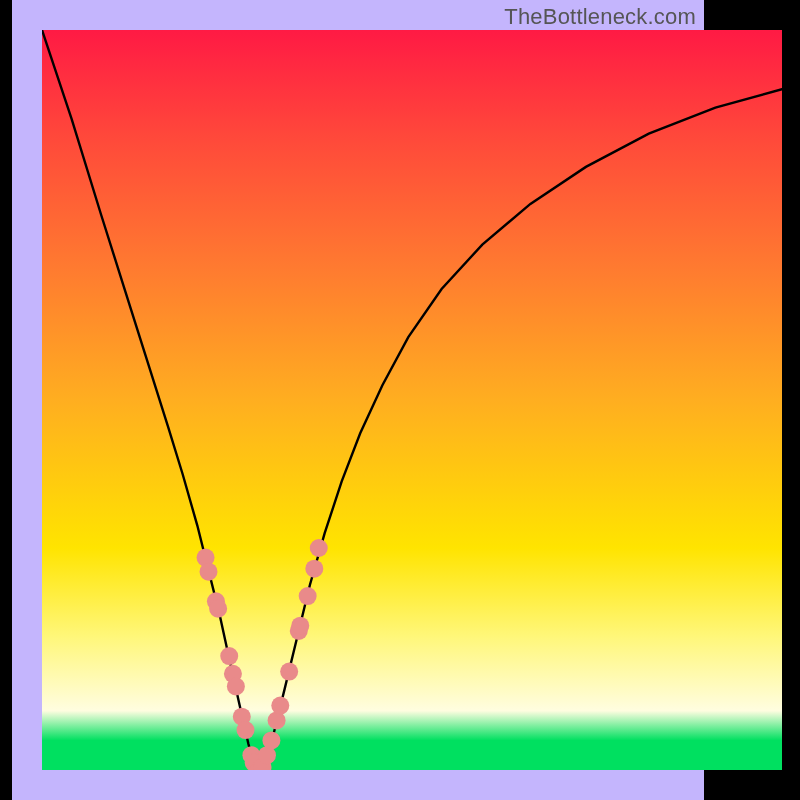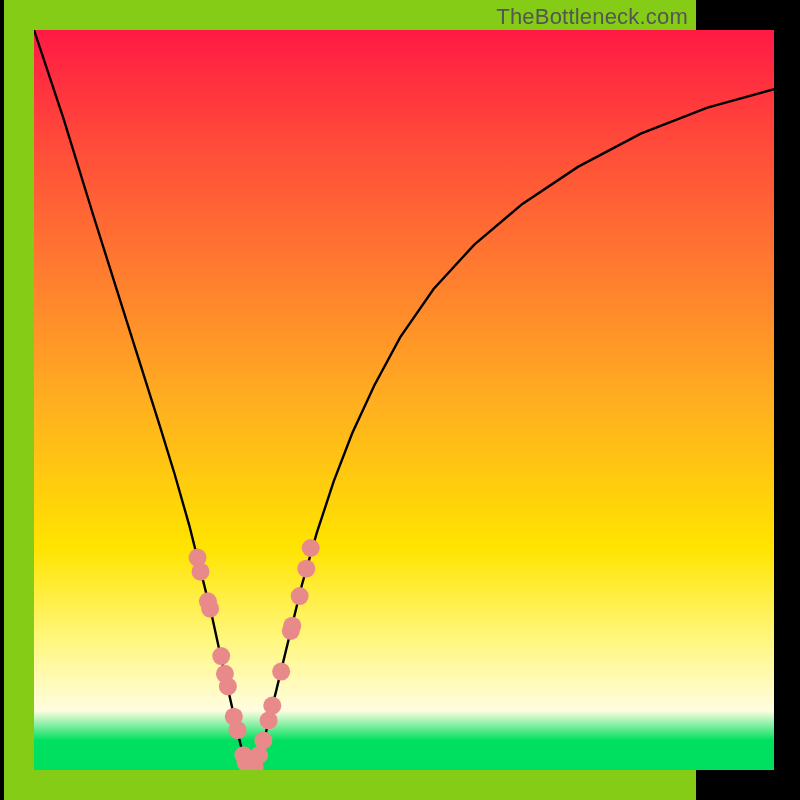--- a/index.html
+++ b/index.html
@@ -6,25 +6,25 @@
     margin: 0;
     padding: 0;
     width: 800px;
     height: 800px;
     overflow: hidden;
     background: #000;
     font-family: Arial, Helvetica, sans-serif;
   }
   .frame {
     position: absolute;
-    left: 4px;
+    left: 12px;
     top: 0;
     width: 692px;
     height: 800px;
-    background: #84cc16;
+    background: #c4b5fd;
   }
   .plot {
     position: absolute;
     left: 30px;
     top: 30px;
     width: 740px;
     height: 740px;
     
     background: linear-gradient(to bottom,
       #ff1a44 0%,

